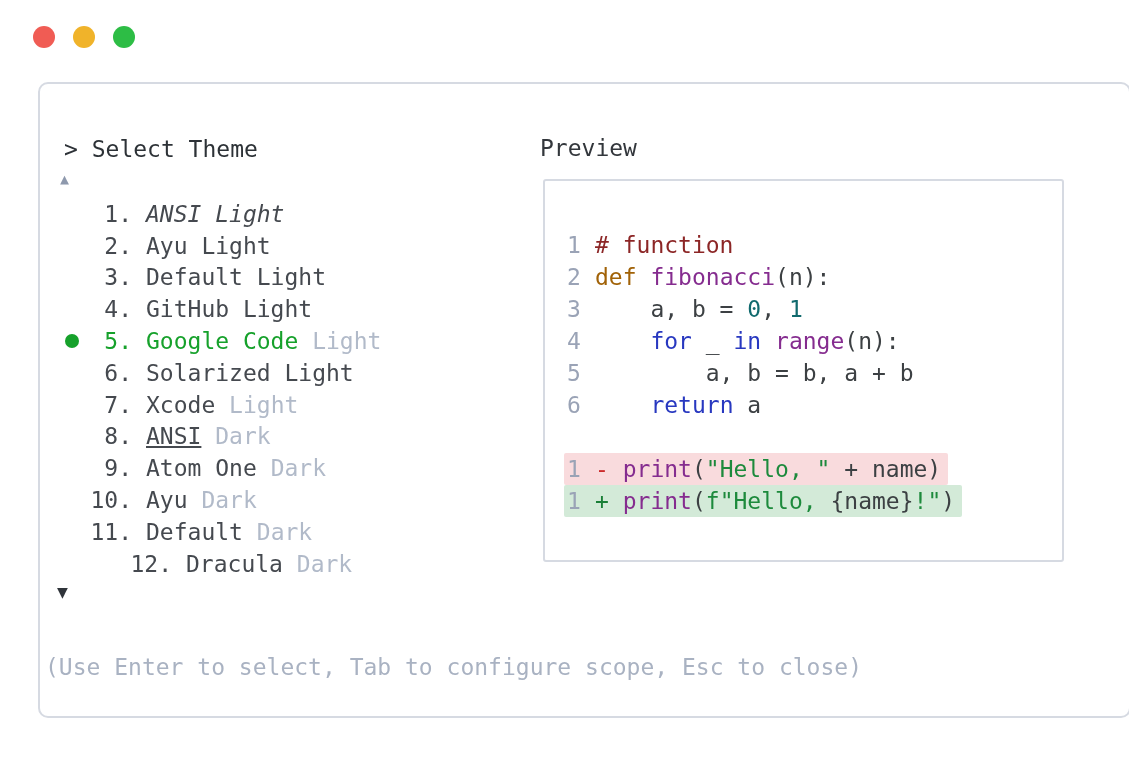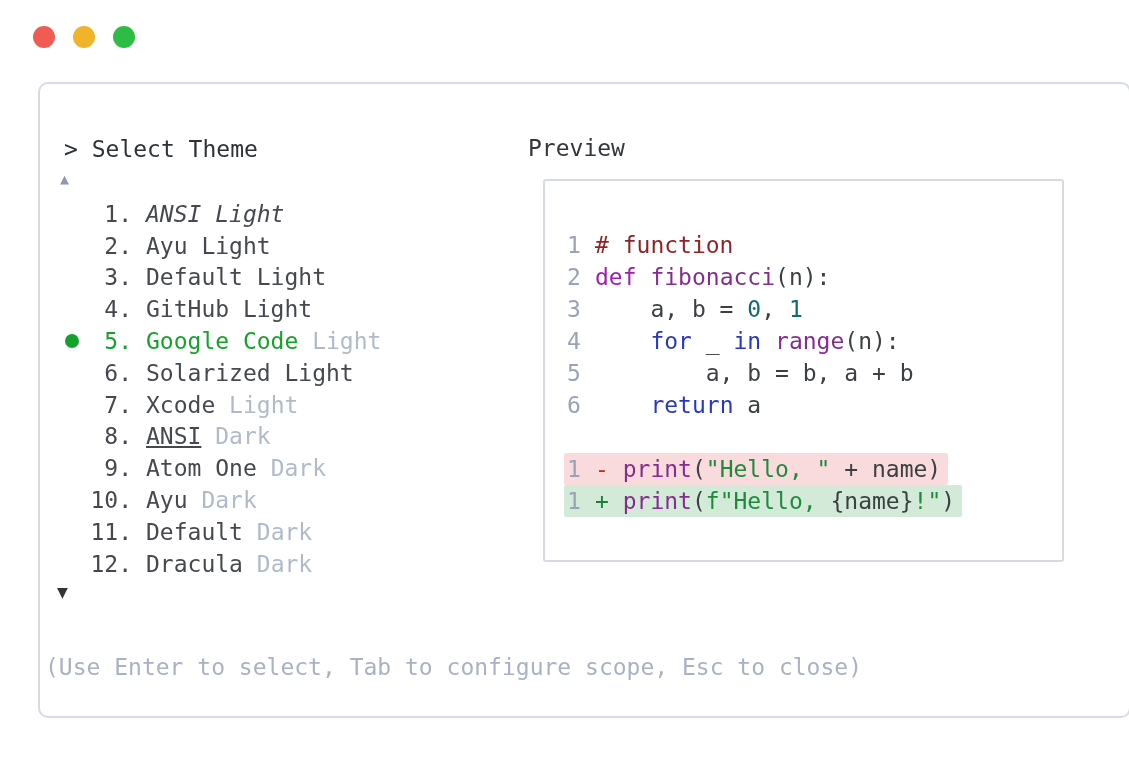--- a/index.html
+++ b/index.html
@@ -42,21 +42,21 @@
   .sel-dot { width: 14px; height: 14px; border-radius: 50%; margin-left: 1px; }
   .t-num { width: 42px; text-align: right; margin-right: 14px; }
   .t-suffix { white-space: pre; }
 
   .footer-hint {
     position: absolute; left: 5px; top: 562px;
     font-size: 23px; color: #a9b2c2; white-space: pre; margin-top: 8px;
   }
 
   .preview-label {
-    position: absolute; left: 488px; top: 51px;
+    position: absolute; left: 500px; top: 51px;
     font-size: 23px; color: #33373c;
   }
   .preview-box {
     position: absolute; left: 503px; top: 95px;
     width: 521px; height: 383px;
     box-sizing: border-box;
     border: 2px solid #d6dae2;
     border-radius: 3px;
     background: #ffffff;
     overflow: hidden;
@@ -93,33 +93,33 @@
         <div class="theme-row"><span class="dot-col"></span><span class="t-num" style="color: rgb(69, 73, 79);">2.</span><span class="t-name" style="color: rgb(69, 73, 79);">Ayu Light</span></div>
         <div class="theme-row"><span class="dot-col"></span><span class="t-num" style="color: rgb(69, 73, 79);">3.</span><span class="t-name" style="color: rgb(69, 73, 79);">Default Light</span></div>
         <div class="theme-row"><span class="dot-col"></span><span class="t-num" style="color: rgb(69, 73, 79);">4.</span><span class="t-name" style="color: rgb(69, 73, 79);">GitHub Light</span></div>
         <div class="theme-row"><span class="dot-col"><span class="sel-dot" style="background: rgb(22, 161, 43);"></span></span><span class="t-num" style="color: rgb(22, 161, 43);">5.</span><span class="t-name" style="color: rgb(22, 161, 43);">Google Code</span><span class="t-suffix" style="color: rgb(177, 186, 201);"> Light</span></div>
         <div class="theme-row"><span class="dot-col"></span><span class="t-num" style="color: rgb(69, 73, 79);">6.</span><span class="t-name" style="color: rgb(69, 73, 79);">Solarized Light</span></div>
         <div class="theme-row"><span class="dot-col"></span><span class="t-num" style="color: rgb(69, 73, 79);">7.</span><span class="t-name" style="color: rgb(69, 73, 79);">Xcode</span><span class="t-suffix" style="color: rgb(177, 186, 201);"> Light</span></div>
         <div class="theme-row"><span class="dot-col"></span><span class="t-num" style="color: rgb(69, 73, 79);">8.</span><span class="t-name" style="color: rgb(69, 73, 79); text-decoration: underline;">ANSI</span><span class="t-suffix" style="color: rgb(177, 186, 201);"> Dark</span></div>
         <div class="theme-row"><span class="dot-col"></span><span class="t-num" style="color: rgb(69, 73, 79);">9.</span><span class="t-name" style="color: rgb(69, 73, 79); text-align: center;">Atom One</span><span class="t-suffix" style="color: rgb(177, 186, 201);"> Dark</span></div>
         <div class="theme-row"><span class="dot-col"></span><span class="t-num" style="color: rgb(69, 73, 79);">10.</span><span class="t-name" style="color: rgb(69, 73, 79);">Ayu</span><span class="t-suffix" style="color: rgb(177, 186, 201);"> Dark</span></div>
         <div class="theme-row"><span class="dot-col"></span><span class="t-num" style="color: rgb(69, 73, 79);">11.</span><span class="t-name" style="color: rgb(69, 73, 79);">Default</span><span class="t-suffix" style="color: rgb(177, 186, 201);"> Dark</span></div>
-        <div class="theme-row"><span class="dot-col"></span><span class="t-num" style="color: rgb(69, 73, 79);">12.</span><span class="t-name" style="color: rgb(69, 73, 79);">Dracula</span><span class="t-suffix" style="color: rgb(177, 186, 201);"> Dark</span></div>
+        <div class="theme-row"><span class="dot-col"></span><span class="t-num" style="color: rgb(69, 73, 79); margin-left: 40px;">12.</span><span class="t-name" style="color: rgb(69, 73, 79);">Dracula</span><span class="t-suffix" style="color: rgb(177, 186, 201);"> Dark</span></div>
       </div>
 
     <div class="arrow down">▼</div>
 
     <div class="footer-hint">(Use Enter to select, Tab to configure scope, Esc to close)</div>
 
     <div class="preview-label">Preview</div>
 
     <div class="preview-box">
       <div class="code">
           <div class="code-row"><span class="ln" style="color: rgb(154, 163, 182);">1</span><span style="color: rgb(140, 38, 38);"># function</span></div>
-          <div class="code-row"><span class="ln" style="color: rgb(154, 163, 182);">2</span><span style="color: #a21caf;">def</span><span style="color: rgb(60, 64, 67);"> </span><span style="color: rgb(133, 44, 143);">fibonacci</span><span style="color: rgb(60, 64, 67);">(n):</span></div>
+          <div class="code-row"><span class="ln" style="color: rgb(154, 163, 182);">2</span><span style="color: #a16207;">def</span><span style="color: rgb(60, 64, 67);"> </span><span style="color: rgb(133, 44, 143);">fibonacci</span><span style="color: rgb(60, 64, 67);">(n):</span></div>
           <div class="code-row"><span class="ln" style="color: rgb(154, 163, 182);">3</span><span style="color: rgb(60, 64, 67);">    a, b = </span><span style="color: rgb(17, 106, 110);">0</span><span style="color: rgb(60, 64, 67);">, </span><span style="color: rgb(17, 106, 110);">1</span></div>
           <div class="code-row"><span class="ln" style="color: rgb(154, 163, 182);">4</span><span style="color: rgb(60, 64, 67);">    </span><span style="color: rgb(40, 56, 192);">for</span><span style="color: rgb(60, 64, 67);"> _ </span><span style="color: rgb(40, 56, 192);">in</span><span style="color: rgb(60, 64, 67);"> </span><span style="color: rgb(133, 44, 143);">range</span><span style="color: rgb(60, 64, 67);">(n):</span></div>
           <div class="code-row"><span class="ln" style="color: rgb(154, 163, 182);">5</span><span style="color: rgb(60, 64, 67);">        a, b = b, a + b</span></div>
           <div class="code-row"><span class="ln" style="color: rgb(154, 163, 182);">6</span><span style="color: rgb(60, 64, 67);">    </span><span style="color: rgb(40, 56, 192);">return</span><span style="color: rgb(60, 64, 67);"> a</span></div>
           <div class="spacer-row"></div>
           <div class="code-row diff" style="background: rgb(249, 219, 221);"><span class="ln" style="color: rgb(154, 163, 182);">1</span><span style="color: rgb(203, 42, 42);">- </span><span style="color: rgb(133, 44, 143);">print</span><span style="color: rgb(60, 64, 67);">(</span><span style="color: rgb(29, 138, 60);">"Hello, "</span><span style="color: rgb(60, 64, 67);"> + name)</span></div>
           <div class="code-row diff" style="background: rgb(211, 234, 216);"><span class="ln" style="color: rgb(154, 163, 182);">1</span><span style="color: rgb(26, 127, 55);">+ </span><span style="color: rgb(133, 44, 143);">print</span><span style="color: rgb(60, 64, 67);">(</span><span style="color: rgb(29, 138, 60);">f"Hello, </span><span style="color: rgb(60, 64, 67);">{name}</span><span style="color: rgb(29, 138, 60);">!"</span><span style="color: rgb(60, 64, 67);">)</span></div>
         </div>
     </div>
 

